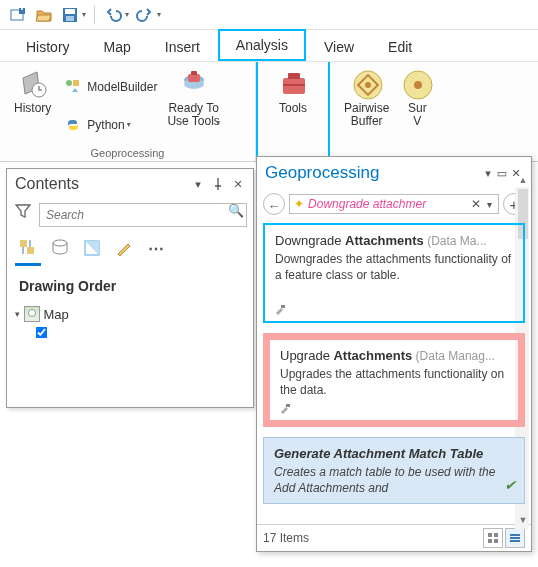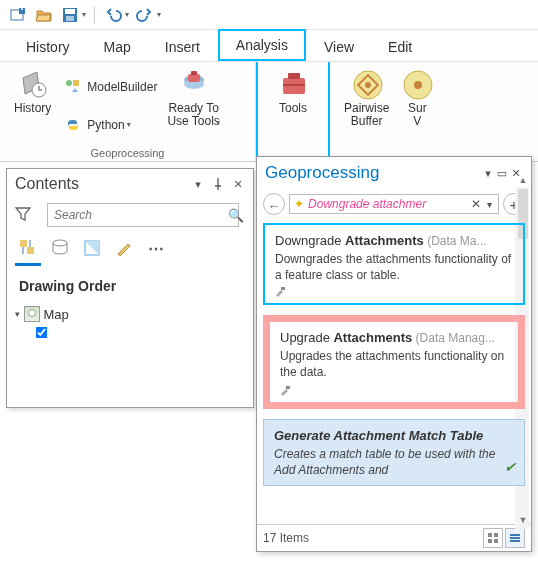--- a/index.html
+++ b/index.html
@@ -31,21 +31,21 @@
   .row-btn .sm-icon { width: 16px; height: 16px; display: flex; align-items: center; justify-content: center; }
 
   
   .workspace { position: relative; display: flex; height: calc(567px - 30px - 32px - 100px); }
 
   
   .contents-pane { width: 248px; border: 1px solid #9a9a9a; margin: 6px 0 6px 6px; background: #fff; box-shadow: 2px 2px 4px rgba(0,0,0,.15); display: flex; flex-direction: column; height: 240px; }
   .pane-header { display: flex; align-items: center; padding: 6px 8px; gap: 6px; }
   .pane-title { flex: 1; font-size: 16px; color: #444; }
   .pane-ctrl { width: 14px; height: 14px; display: flex; align-items: center; justify-content: center; font-size: 11px; color: #555; cursor: pointer; }
-  .search-row { display: flex; align-items: center; padding: 4px 8px; gap: 14px; }
+  .search-row { display: flex; align-items: flex-start; padding: 4px 8px; gap: 6px; }
   .funnel { width: 18px; height: 18px; }
   .search-input { flex: 1; border: 1px solid #bcbcbc; padding: 4px 6px; font-size: 12px; font-style: italic; color: #888; }
   .view-icons { display: flex; gap: 10px; padding: 6px 10px 4px; align-items: center; }
   .view-icons .vi { width: 22px; height: 22px; display: flex; align-items: center; justify-content: center; cursor: pointer; }
   .view-underline { height: 3px; background: #0078d4; width: 26px; margin-left: 8px; margin-bottom: 6px; }
   .sect-title { font-weight: 600; font-size: 14px; color: #333; padding: 6px 12px 10px; }
   .tree-row { display: flex; align-items: center; gap: 4px; padding: 2px 8px; font-size: 13px; color: #333; }
   .tree-tri { font-size: 9px; color: #555; }
   .map-ico { width: 16px; height: 16px; border: 1px solid #999; background: linear-gradient(#cfe7c8,#e8f3e4); position: relative; }
   .map-ico:before { content:""; position:absolute; left:3px; top:2px; width:6px;height:6px;border-radius:50%; background:#fff; border:1px solid #999; }
@@ -310,21 +310,21 @@
       </div>
       <span class="plus-btn">+</span>
     </div>
 
     <div class="scroll-hint"></div>
     <div class="scroll-arrow up">▲</div>
     <div class="scroll-thumb"></div>
     <div class="scroll-arrow down">▼</div>
 
     <div class="results">
-      <div class="card highlight" style="padding-bottom:20px">
+      <div class="card highlight" style="padding-bottom:38px">
         <div class="card-title">
           <span>Downgrade </span><span class="bold">Attachments</span><span class="card-cat"> (Data Ma...</span>
         </div>
         <div class="card-desc">Downgrades the attachments functionality of a feature class or table.</div>
         <span class="card-hammer">
           <svg width="14" height="14">
               <path d="M3 10 l5 -5 l2 2 l-5 5 z" fill="#aaa"></path>
               <rect x="8" y="2" width="4" height="3" fill="#888"></rect>
             </svg>
         </span>

